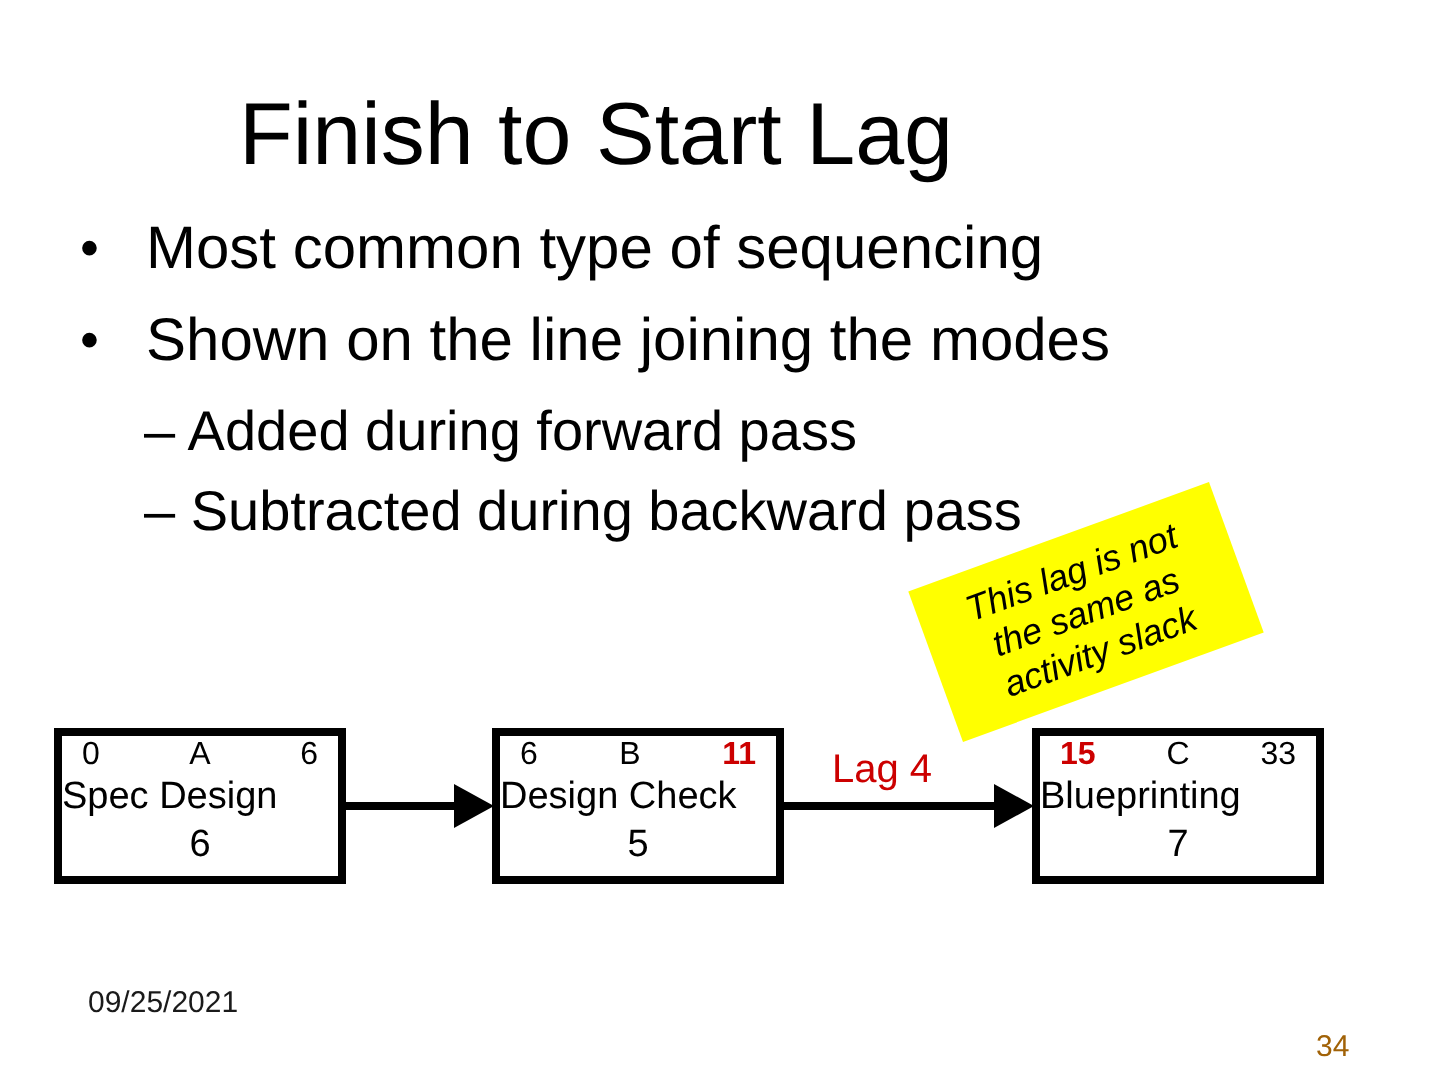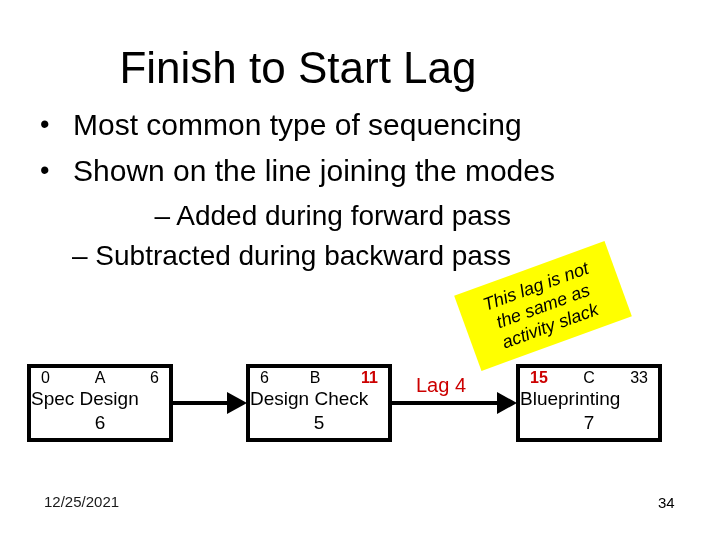--- a/index.html
+++ b/index.html
@@ -43,21 +43,21 @@
   }
   .bullet-marker {
     width: 33px;
     font-size: 27px;
     line-height: 32px;
     flex: 0 0 auto;
   }
 
   .sub-bullets {
     position: absolute;
-    left: 72px; top: 200px; text-align: right;
+    left: 72px; top: 200px;
   }
   .sub-bullet-row {
     font-size: 28px;
     line-height: 32px;
     margin-bottom: 8px;
     white-space: nowrap;
   }
 
   .sticky-note {
     position: absolute;
@@ -135,23 +135,23 @@
   }
 
   .footer-date {
     position: absolute;
     left: 44px; top: 493px;
     font-size: 15px;
     color: #1a1a1a;
   }
   .footer-page {
     position: absolute;
-    left: 658px; top: 494px;
+    left: 658px; top: 515px;
     font-size: 15px;
-    color: #000000;
+    color: #a16207;
   }
 </style>
 </head>
 <body>
 
 <div class="slide-title">Finish to Start Lag</div>
 
 <div class="bullets">
   <div class="bullet-row">
     <span class="bullet-marker">•</span>
@@ -204,14 +204,14 @@
 <div class="node node-c">
   <div class="node-top">
     <span class="red">15</span>
     <span>C</span>
     <span>33</span>
   </div>
   <div class="node-name">Blueprinting</div>
   <div class="node-duration">7</div>
 </div>
 
-<div class="footer-date">12/25/2021</div>
+<div class="footer-date">09/25/2021</div>
 <div class="footer-page">34</div>
 
 </body></html>

